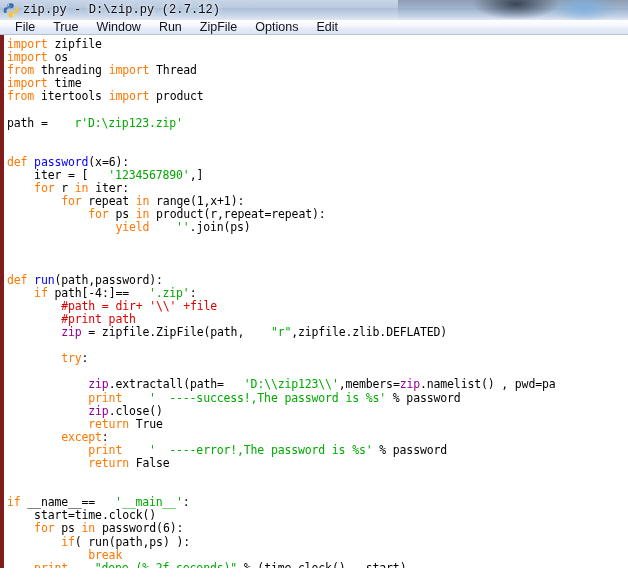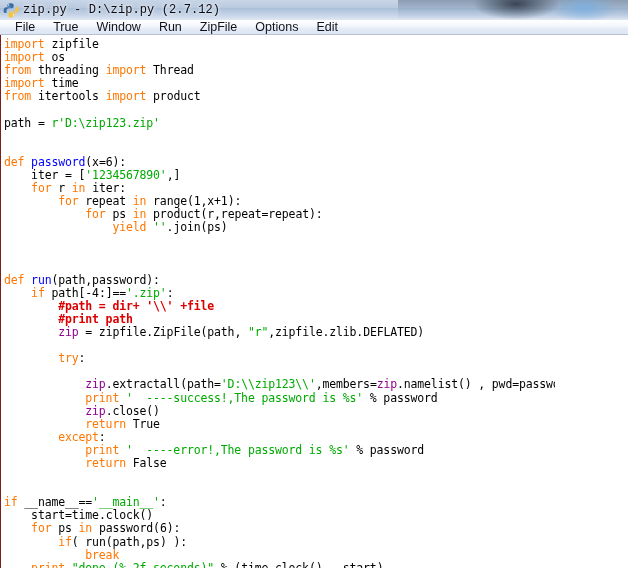--- a/index.html
+++ b/index.html
@@ -95,42 +95,42 @@
     cursor: default;
   }
 
   
   #editor-wrap {
     position: relative;
     width: 556px;
     height: 533px;
     background: #ffffff;
     box-sizing: border-box;
-    border-left: 1px solid #7f1d1d;
+    border-left: 4px solid #7f1d1d;
     border-right: 1px solid #ffffff;
     overflow: hidden;
   }
   #code {
     position: absolute;
     left: 3px;
     top: 3px;
     right: 0;
     white-space: pre;
     font-family: "DejaVu Sans Mono", "Liberation Mono", monospace;
     font-size: 11.5px;
     line-height: 13.1px;
     color: #000000;
     letter-spacing: -0.15px;
   }
   .ln { display: block; height: 13.1px; }
 
   
   .kw   { color: #ff7700; }            
-  .str  { color: #00aa00; }            
-  .cmt  { color: #dd0000; font-weight: bold; }            
+  .str  { color: #00aa00; margin-left: 20px; }            
+  .cmt  { color: #dd0000; }            
   .def  { color: #0000ff; }            
   .bi   { color: #900090; }            
   .pl   { color: #000000; }
 </style>
 </head>
 <body>
 
 <div id="window">
 
   <div id="titlebar">

